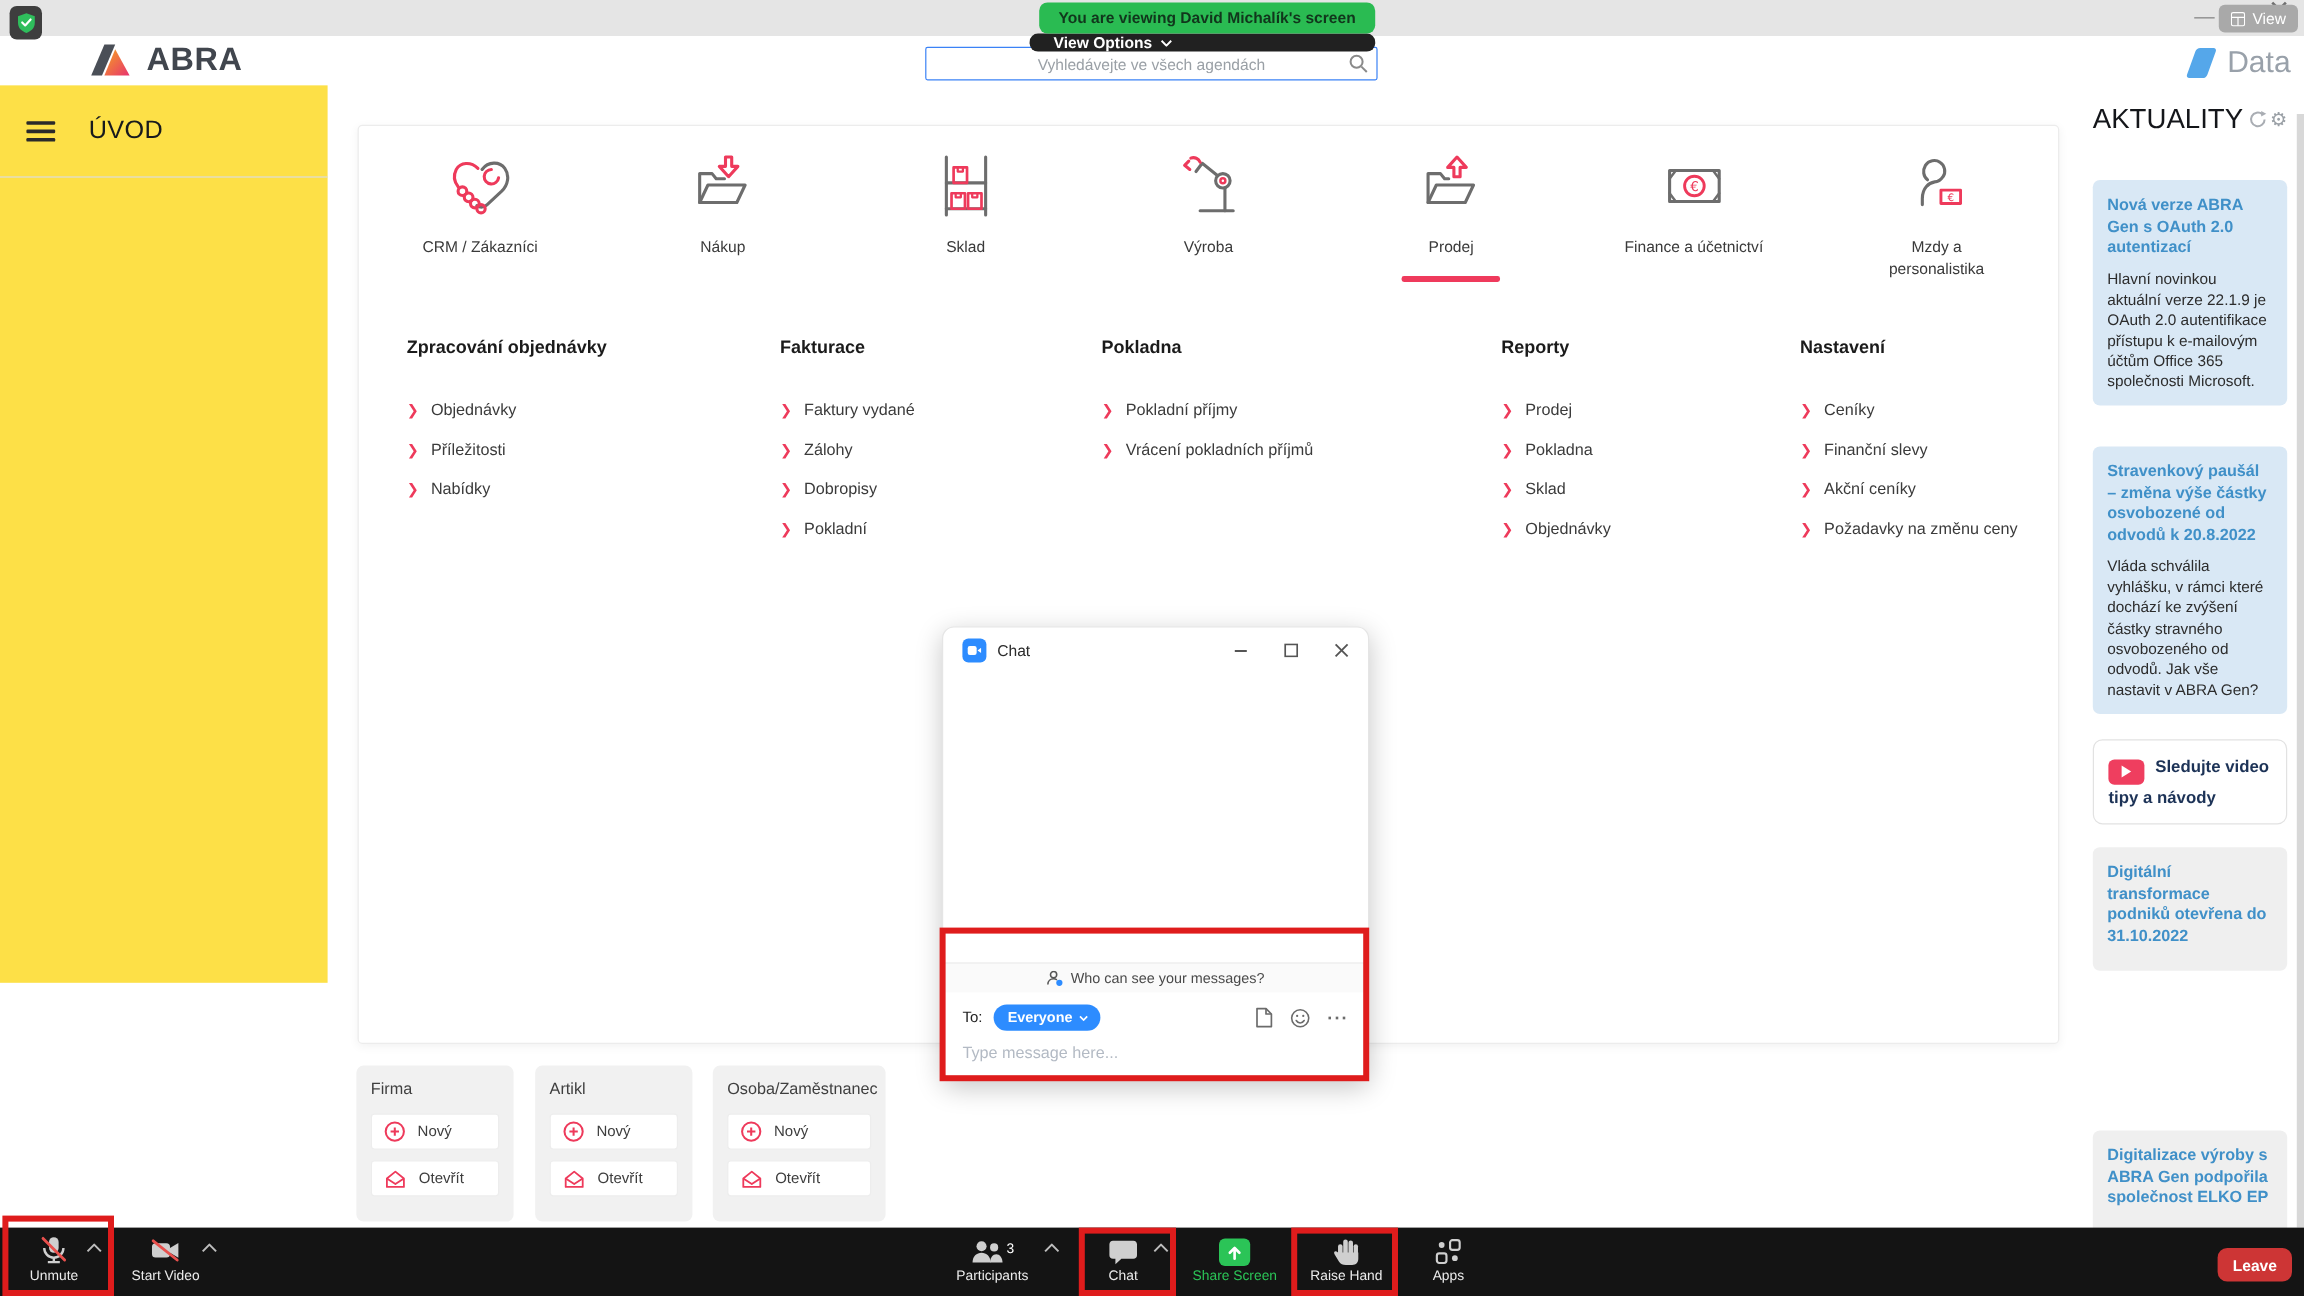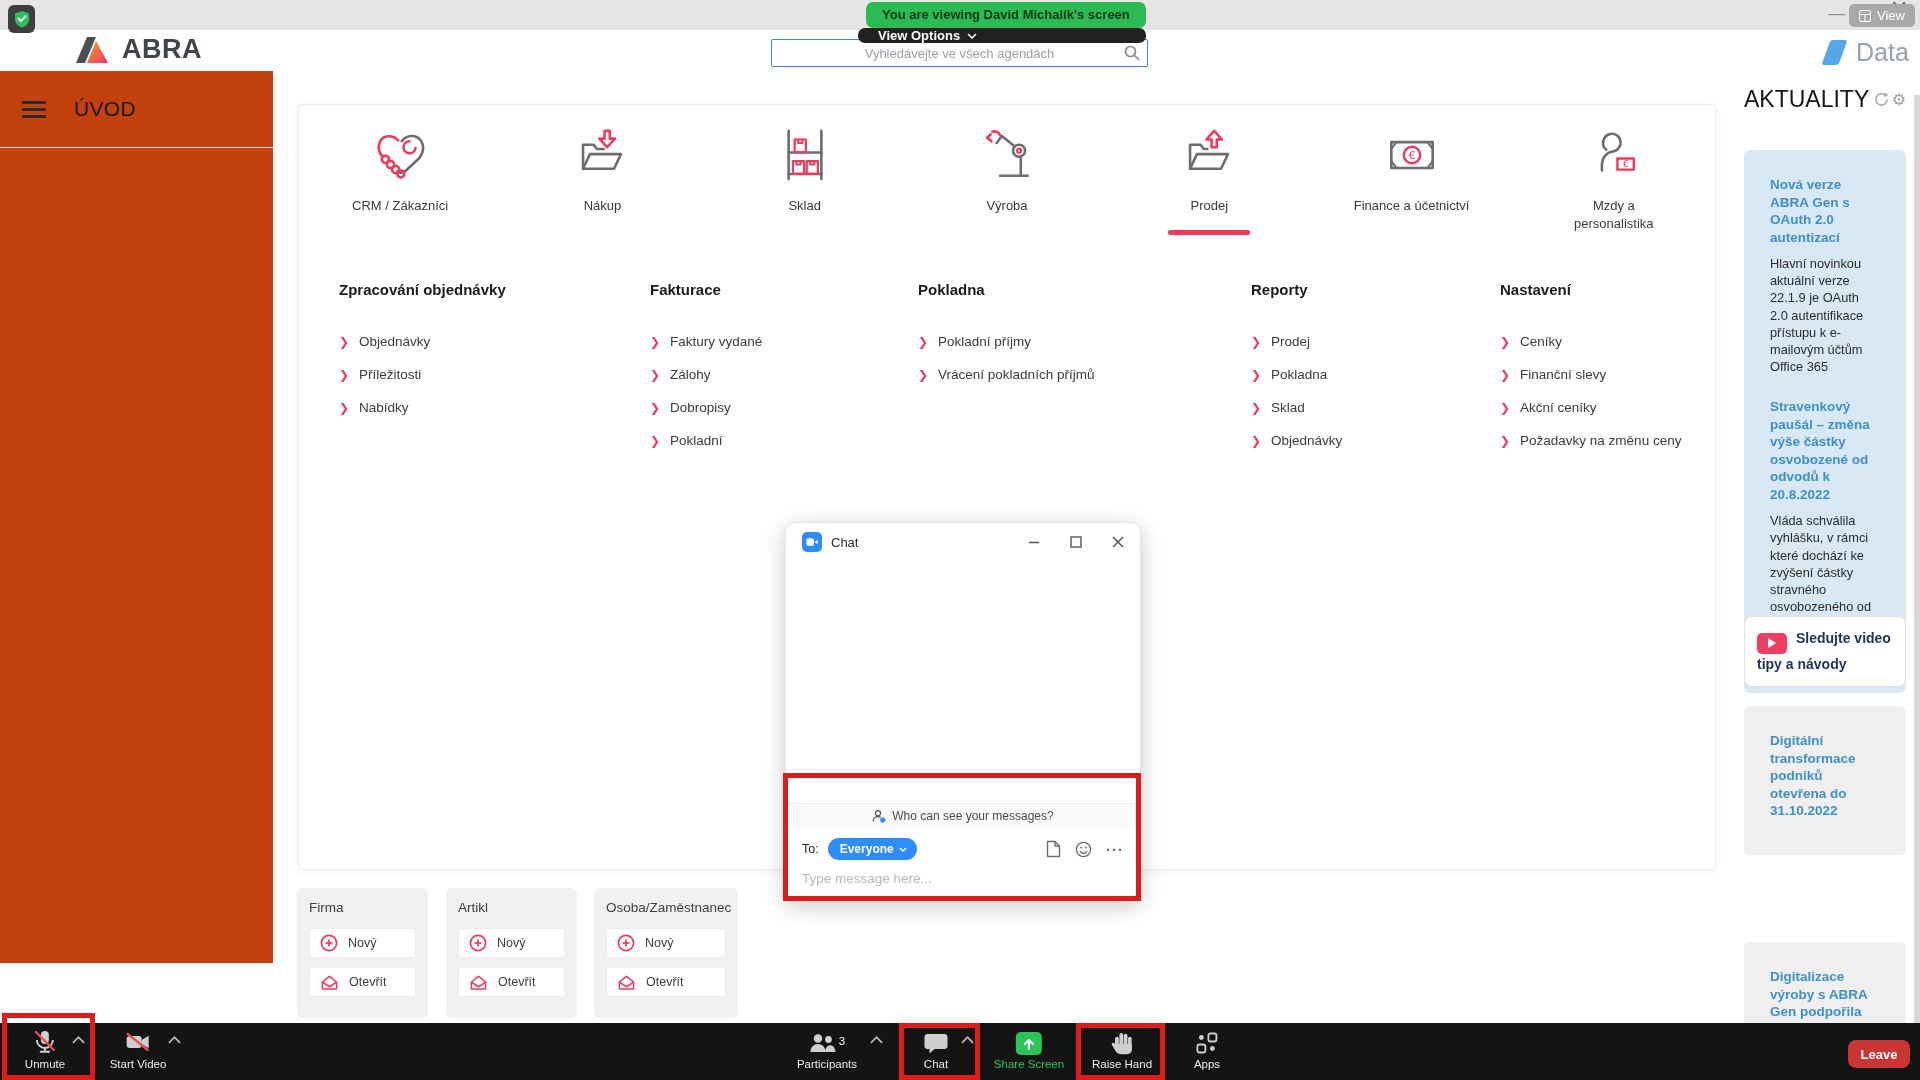--- a/index.html
+++ b/index.html
@@ -23,21 +23,21 @@
   .abra-word { font-size:27px; font-weight:bold; color:#41464e; letter-spacing:.5px; margin-left:9px;text-align:center; }
   .search-wrap { position:absolute; left:771px; top:9px; width:377px; height:28px; }
   .search-wrap input { width:100%; height:100%; border:1px solid #3b82f6; border-radius:2px; text-align:center; font-size:13px; color:#444; font-family:inherit; outline:none; }
   .search-wrap input::placeholder { color:#9aa0a6; }
   .search-ico { position:absolute; right:8px; top:6px; }
   .data-brand { position:absolute; left:1826px; top:8px; display:flex; align-items:center; }
   .data-mark { width:17px; height:25px; background:#55a7ea; transform:skewX(-20deg); border-radius:3px; }
   .data-word { font-size:25px; color:#99a1aa; margin-left:13px; }
 
   
-  .sidebar { position:absolute; left:0; top:71px; width:273px; height:892px; background:#c2410c; }
+  .sidebar { position:absolute; left:0; top:71px; width:273px; height:748px; background:#fde047; }
   .sidebar-head { height:77px; display:flex; align-items:center; padding-left:22px; gap:28px; border-bottom:1px solid #dcdcdc; }
   .hamburger { display:flex; flex-direction:column; gap:4px; cursor:pointer; }
   .hamburger span { display:block; width:24px; height:3px; background:#2a2a2a; border-radius:1px; }
   .uvod { font-size:21px; color:#17191d; letter-spacing:.3px; }
 
   
   .main-card { position:absolute; left:298px; top:104px; width:1418px; height:766px; background:#fff; border:1px solid #ececec; border-radius:4px; box-shadow:0 2px 8px rgba(0,0,0,.05); }
   .nav-row { position:absolute; left:0; top:14px; width:100%; display:flex; }
   .nav-item { flex:1; display:flex; flex-direction:column; align-items:center; cursor:pointer; }
   .nav-icon { width:72px; height:72px; display:flex; align-items:center; justify-content:center; }
@@ -54,21 +54,21 @@
   .qcard { position:absolute; top:888px; background:#f1f1f1; border-radius:6px; padding:12px; }
   .qcard-title { font-size:13.5px; color:#3f3f3f; margin-bottom:13px; }
   .qbtn { background:#fff; border:1px solid #ededed; border-radius:3px; height:30px; display:flex; align-items:center; gap:10px; padding:0 10px; margin-bottom:9px; cursor:pointer; }
   .qbtn span { font-size:12.5px; color:#3d3d3d; }
 
   
   .news { position:absolute; left:1744px; top:86px; width:162px; }
   .news-head { display:flex; align-items:center; }
   .news-title { font-size:23px; color:#14161a; }
   .news-gear { margin-left:auto; font-size:16px; color:#9aa0a6; }
-  .news-card { position:absolute; width:162px; border-radius:6px; padding:26px; }
+  .news-card { position:absolute; width:162px; border-radius:6px; padding:12px; }
   .nc-blue { background:#d9e8f5; }
   .nc-grey { background:#efefef; }
   .nc-title { font-size:13.5px; font-weight:bold; color:#4090c8; line-height:1.3; margin-bottom:9px; }
   .nc-body { font-size:12.8px; color:#2c2c2c; line-height:1.34; }
   .video-card { position:absolute; width:162px; background:#fff; border:1.5px solid #e2e2e2; border-radius:8px; padding:11px 12px; font-size:14px; font-weight:bold; color:#1d3357; line-height:1.55; }
   .play-btn { display:inline-flex; align-items:center; justify-content:center; width:30px; height:21px; background:#ef3e5f; border-radius:5px; vertical-align:-5px; margin-right:9px; }
   .play-btn i { display:block; width:0; height:0; border-left:8px solid #fff; border-top:5px solid transparent; border-bottom:5px solid transparent; }
   .scrollbar { position:absolute; right:0; top:95px; width:6px; height:928px; background:#d8d8d8; }
 
   

